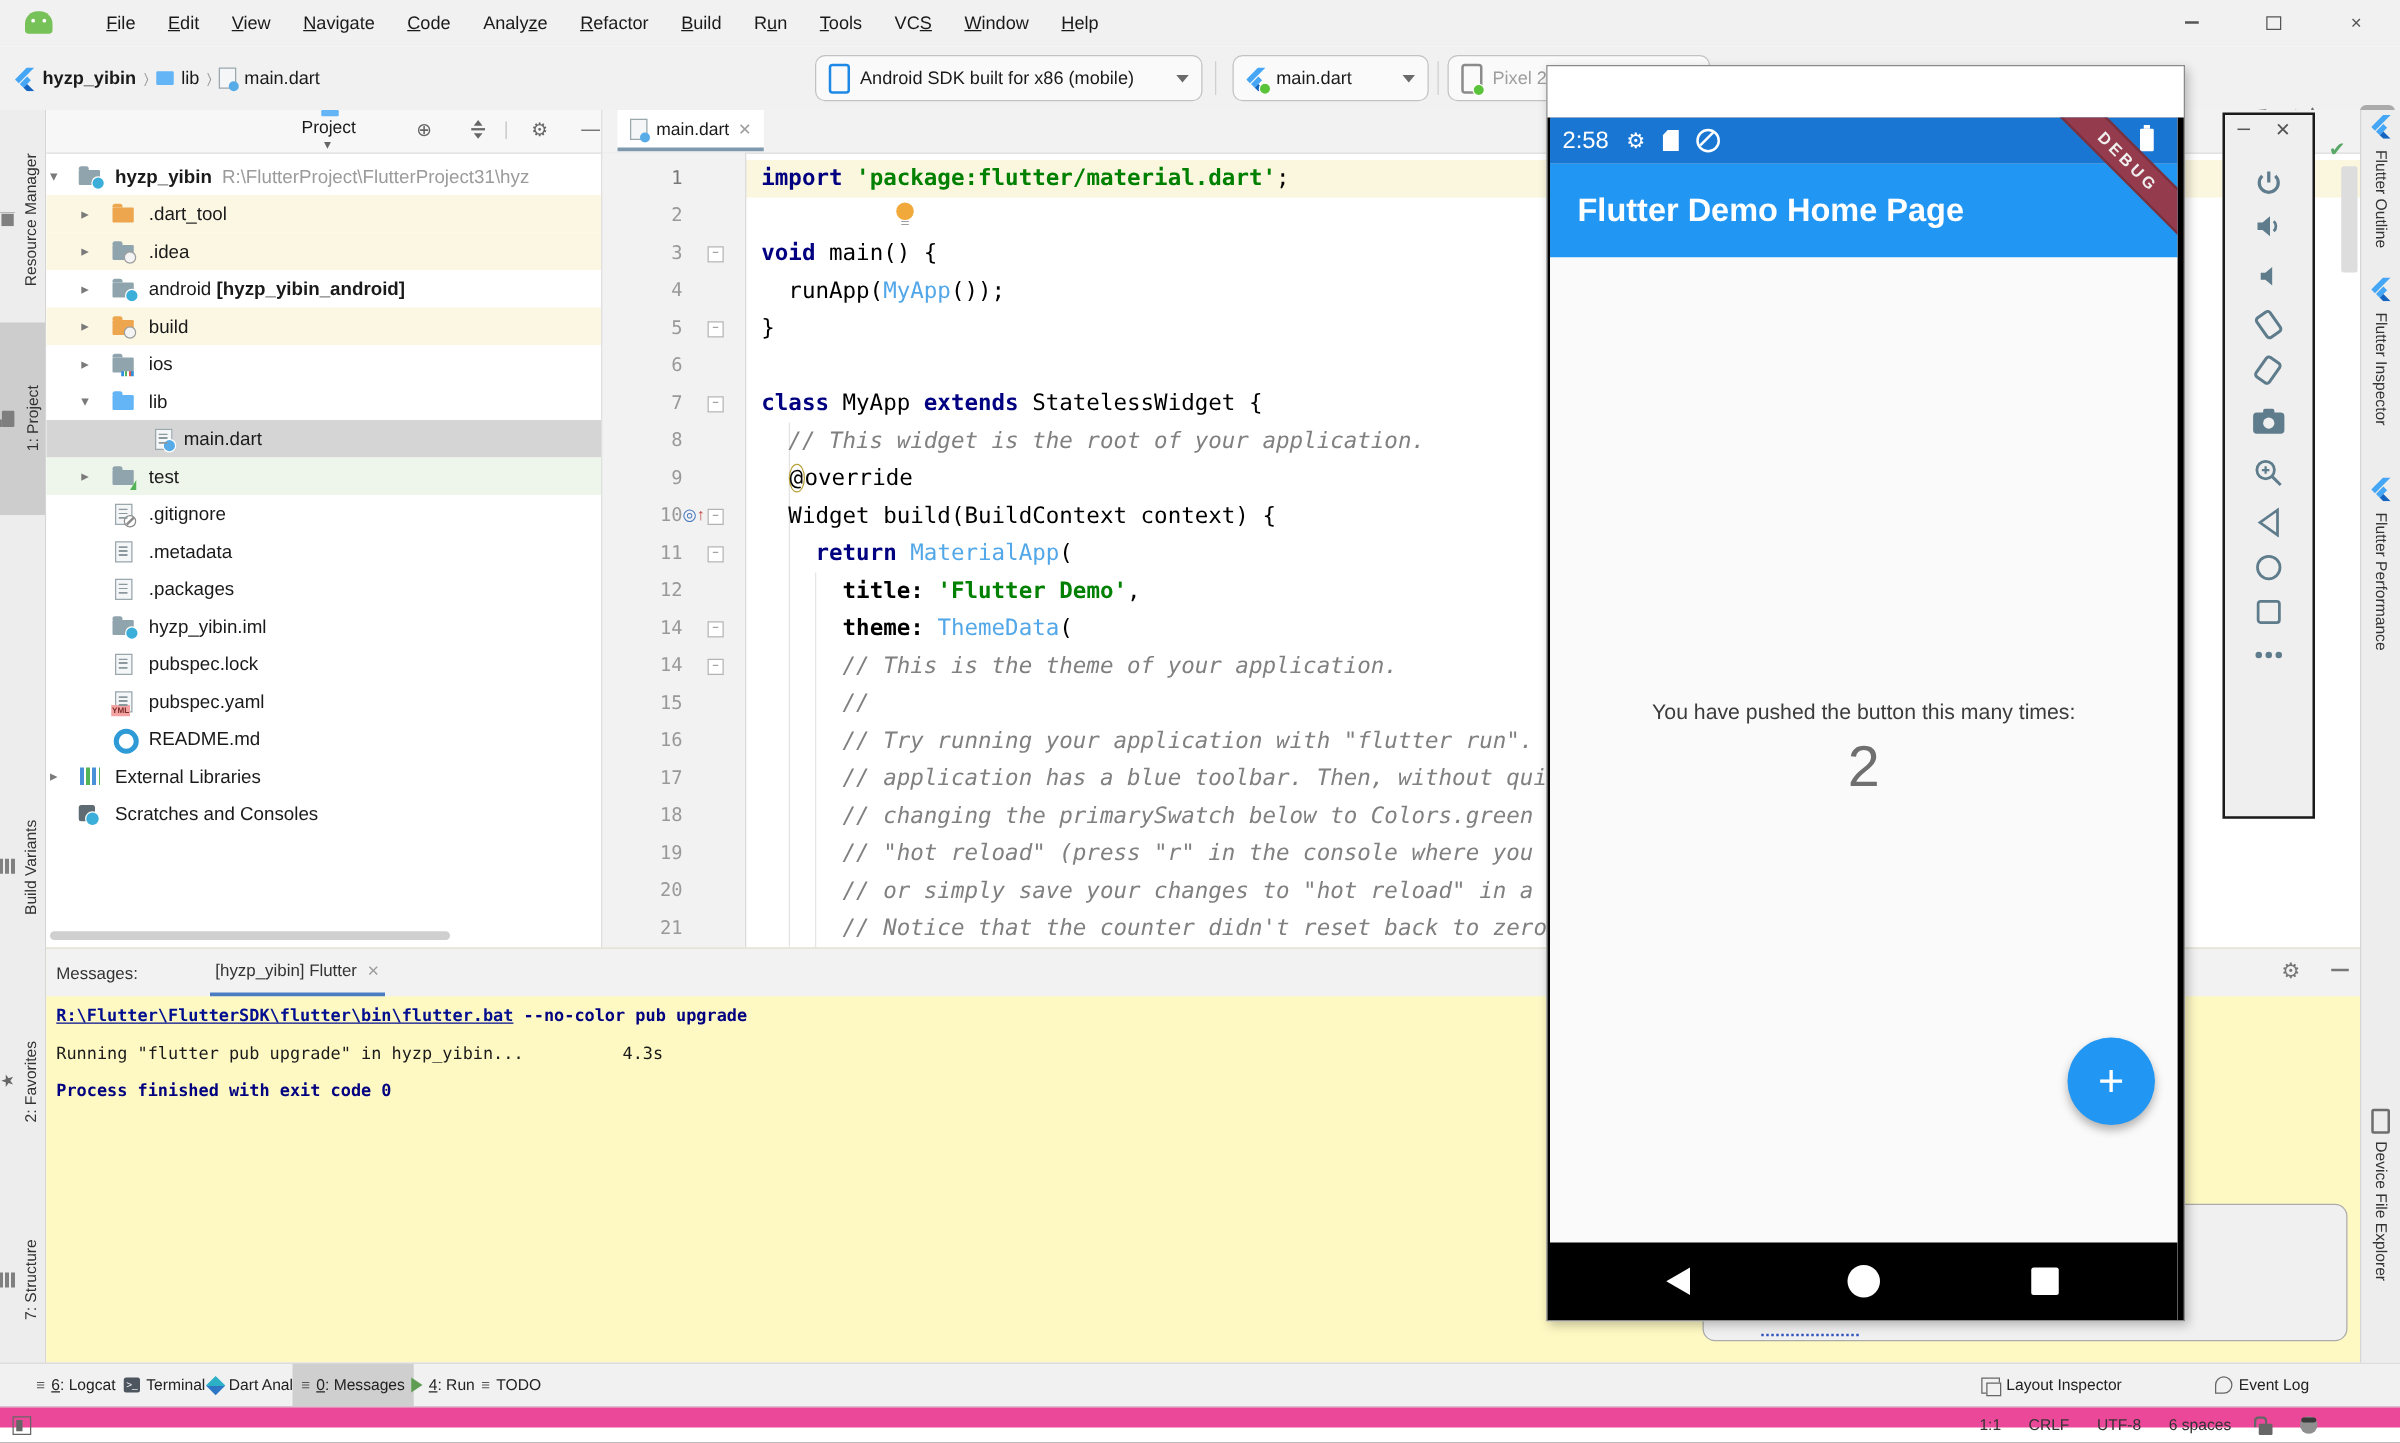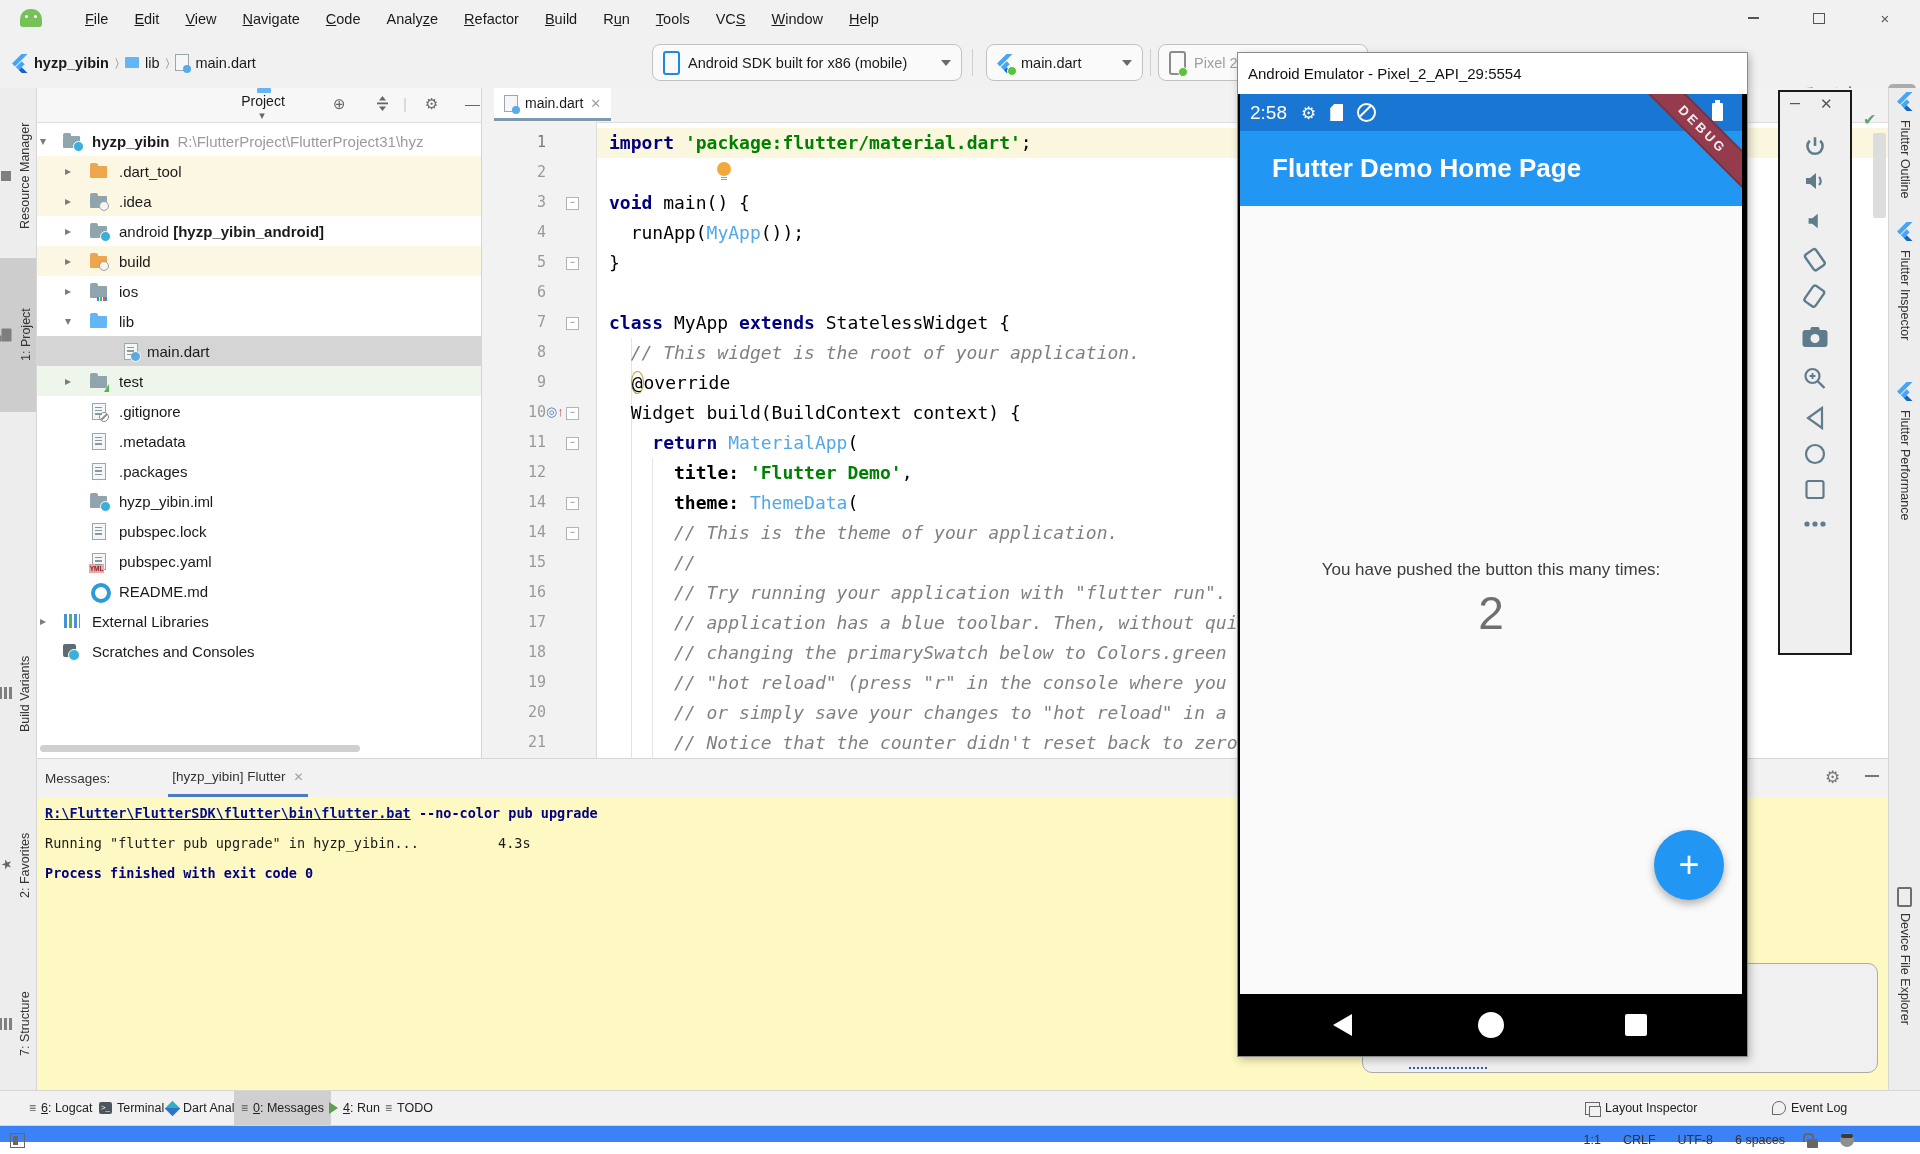--- a/index.html
+++ b/index.html
@@ -141,21 +141,21 @@
   .bb-item{position:absolute;top:0;height:34px;display:flex;align-items:center;gap:5px;font-size:12.5px;color:#222;padding:0 7px;}
   .bb-item.sel{background:#CFCFCF;}
   .bb-glyph{color:#555;font-size:12px;}
   .term-ic{width:13px;height:12px;background:#4D565E;color:#FFF;font-size:8px;line-height:12px;text-align:center;border-radius:2px;}
   .dart-ic{width:11px;height:11px;background:linear-gradient(135deg,#2BB0C5 50%,#2E76C4 50%);transform:rotate(45deg);}
   .run-ic{width:0;height:0;border-top:6px solid transparent;border-bottom:6px solid transparent;border-left:9px solid #5F9E52;}
   .li-ic{width:13px;height:11px;border:1.5px solid #666;position:relative;}
   .li-ic:after{content:"";position:absolute;left:3px;top:3px;width:10px;height:9px;border:1.5px solid #666;background:#F1F1F1;}
   .el-ic{width:12px;height:12px;border:1.8px solid #666;border-radius:50% 50% 50% 0;}
   
-  #statusbar{left:0;top:1125px;width:1920px;height:17px;background:#3b82f6;border-top:1px solid #D6D6D6;box-sizing:border-box;font-size:12.5px;color:#333;}
+  #statusbar{left:0;top:1125px;width:1920px;height:17px;background:#ec4899;border-top:1px solid #D6D6D6;box-sizing:border-box;font-size:12.5px;color:#333;}
   #sb-grid{left:10px;top:7px;width:13px;height:13px;border:1.5px solid #666;}
   #sb-grid:after{content:"";position:absolute;left:2px;top:2px;width:5px;height:9px;background:#666;}
   #sb-right{right:66px;top:0;height:28px;display:flex;align-items:center;gap:22px;}
   .lock-ic{width:11px;height:9px;background:#666;border-radius:1px;position:relative;margin-top:6px;}
   .lock-ic:before{content:"";position:absolute;left:-4px;top:-6px;width:7px;height:7px;border:2px solid #666;border-bottom:none;border-radius:4px 4px 0 0;}
   .face-ic{width:14px;height:14px;border-radius:50%;background:#8F8F8F;position:relative;}
   .face-ic:before{content:"";position:absolute;left:1px;top:1px;width:12px;height:4px;background:#3A3A3A;border-radius:2px;}
 
   
   #rightbar{left:1888px;top:88px;width:32px;height:1002px;background:#EDEDED;border-left:1px solid #D6D6D6;box-sizing:border-box;}
@@ -177,21 +177,21 @@
   #emu-time{margin-left:10px;font-size:19px;}
   .est-ic{margin-left:14px;}
   .gear-w{font-family:"DejaVu Sans",sans-serif;font-size:17px;color:#FFF;}
   .sd-ic{width:13px;height:17px;background:#FFF;clip-path:polygon(30% 0,100% 0,100% 100%,0 100%,0 25%);}
   .nodata-ic{width:15px;height:15px;border:2px solid #FFF;border-radius:50%;position:relative;}
   .nodata-ic:after{content:"";position:absolute;left:-1px;top:5px;width:15px;height:2px;background:#FFF;transform:rotate(-45deg);}
   #emu-signal{position:absolute;left:440px;top:10px;width:0;height:0;border-left:9px solid transparent;border-bottom:16px solid rgba(255,255,255,.95);}
   #emu-batt{position:absolute;left:472px;top:9px;width:11px;height:18px;background:#FFF;border-radius:1px;}
   #emu-batt:before{content:"";position:absolute;left:3px;top:-3px;width:5px;height:3px;background:#FFF;}
   #emu-appbar{left:0;top:37px;width:502px;height:75px;background:#2196F3;display:flex;align-items:center;}
-  #emu-appbar span{margin-left:32px;color:#FFF;font-size:26px;font-weight:600;}
+  #emu-appbar span{margin-left:22px;color:#FFF;font-size:26px;font-weight:600;}
   #debug-ribbon{left:auto;right:-48px;top:22px;width:175px;height:27px;background:#943C4E;transform:rotate(45deg);display:flex;align-items:center;justify-content:center;color:#EForEFEF;color:#EFEFEF;font-size:13px;font-weight:bold;letter-spacing:3px;box-shadow:inset 0 2px rgba(0,0,0,.18), inset 0 -2px rgba(0,0,0,.18);}
   #emu-body{left:0;top:112px;width:502px;height:788px;background:#FAFAFA;display:flex;flex-direction:column;align-items:center;justify-content:center;}
   #emu-body-line{font-size:17px;color:#3C3C3C;}
   #emu-counter{font-size:46px;color:#6F6F6F;margin-top:6px;}
   #emu-fab{left:414px;top:736px;width:70px;height:70px;border-radius:50%;background:#2196F3;box-shadow:0 4px 8px rgba(0,0,0,.3);display:flex;align-items:center;justify-content:center;color:#FFF;font-size:36px;font-weight:300;}
   #emu-navbar{left:0;top:900px;width:502px;height:62px;background:#000;}
   #nav-back{left:93px;top:20px;width:0;height:0;border-top:11px solid transparent;border-bottom:11px solid transparent;border-right:19px solid #FFF;}
   #nav-home{left:238px;top:18px;width:26px;height:26px;border-radius:50%;background:#FFF;}
   #nav-recents{left:385px;top:20px;width:22px;height:22px;background:#FFF;border-radius:2px;}
 
@@ -622,23 +622,20 @@
         <span class="rb-phone"></span>
         <span class="rb-text">Device File Explorer</span>
       </div>
     </div>
 
   <div class="abs" id="balloon">
     <div id="balloon-link" class="abs"></div>
   </div>
 
   <div class="abs" id="emu-window">
-    <div class="abs" id="emu-titlebar">
-      <span>Android Emulator - Pixel_2_API_29:5554</span>
-    </div>
     <div class="abs" id="emu-screen">
       <div class="abs" id="emu-content">
         <div class="abs" id="emu-statusbar">
           <span id="emu-time">2:58</span>
           <span class="est-ic gear-w">⚙</span>
           <span class="est-ic sd-ic"></span>
           <span class="est-ic nodata-ic"></span>
           <span class="abs" id="emu-signal"></span>
           <span class="abs" id="emu-batt"></span>
         </div>

